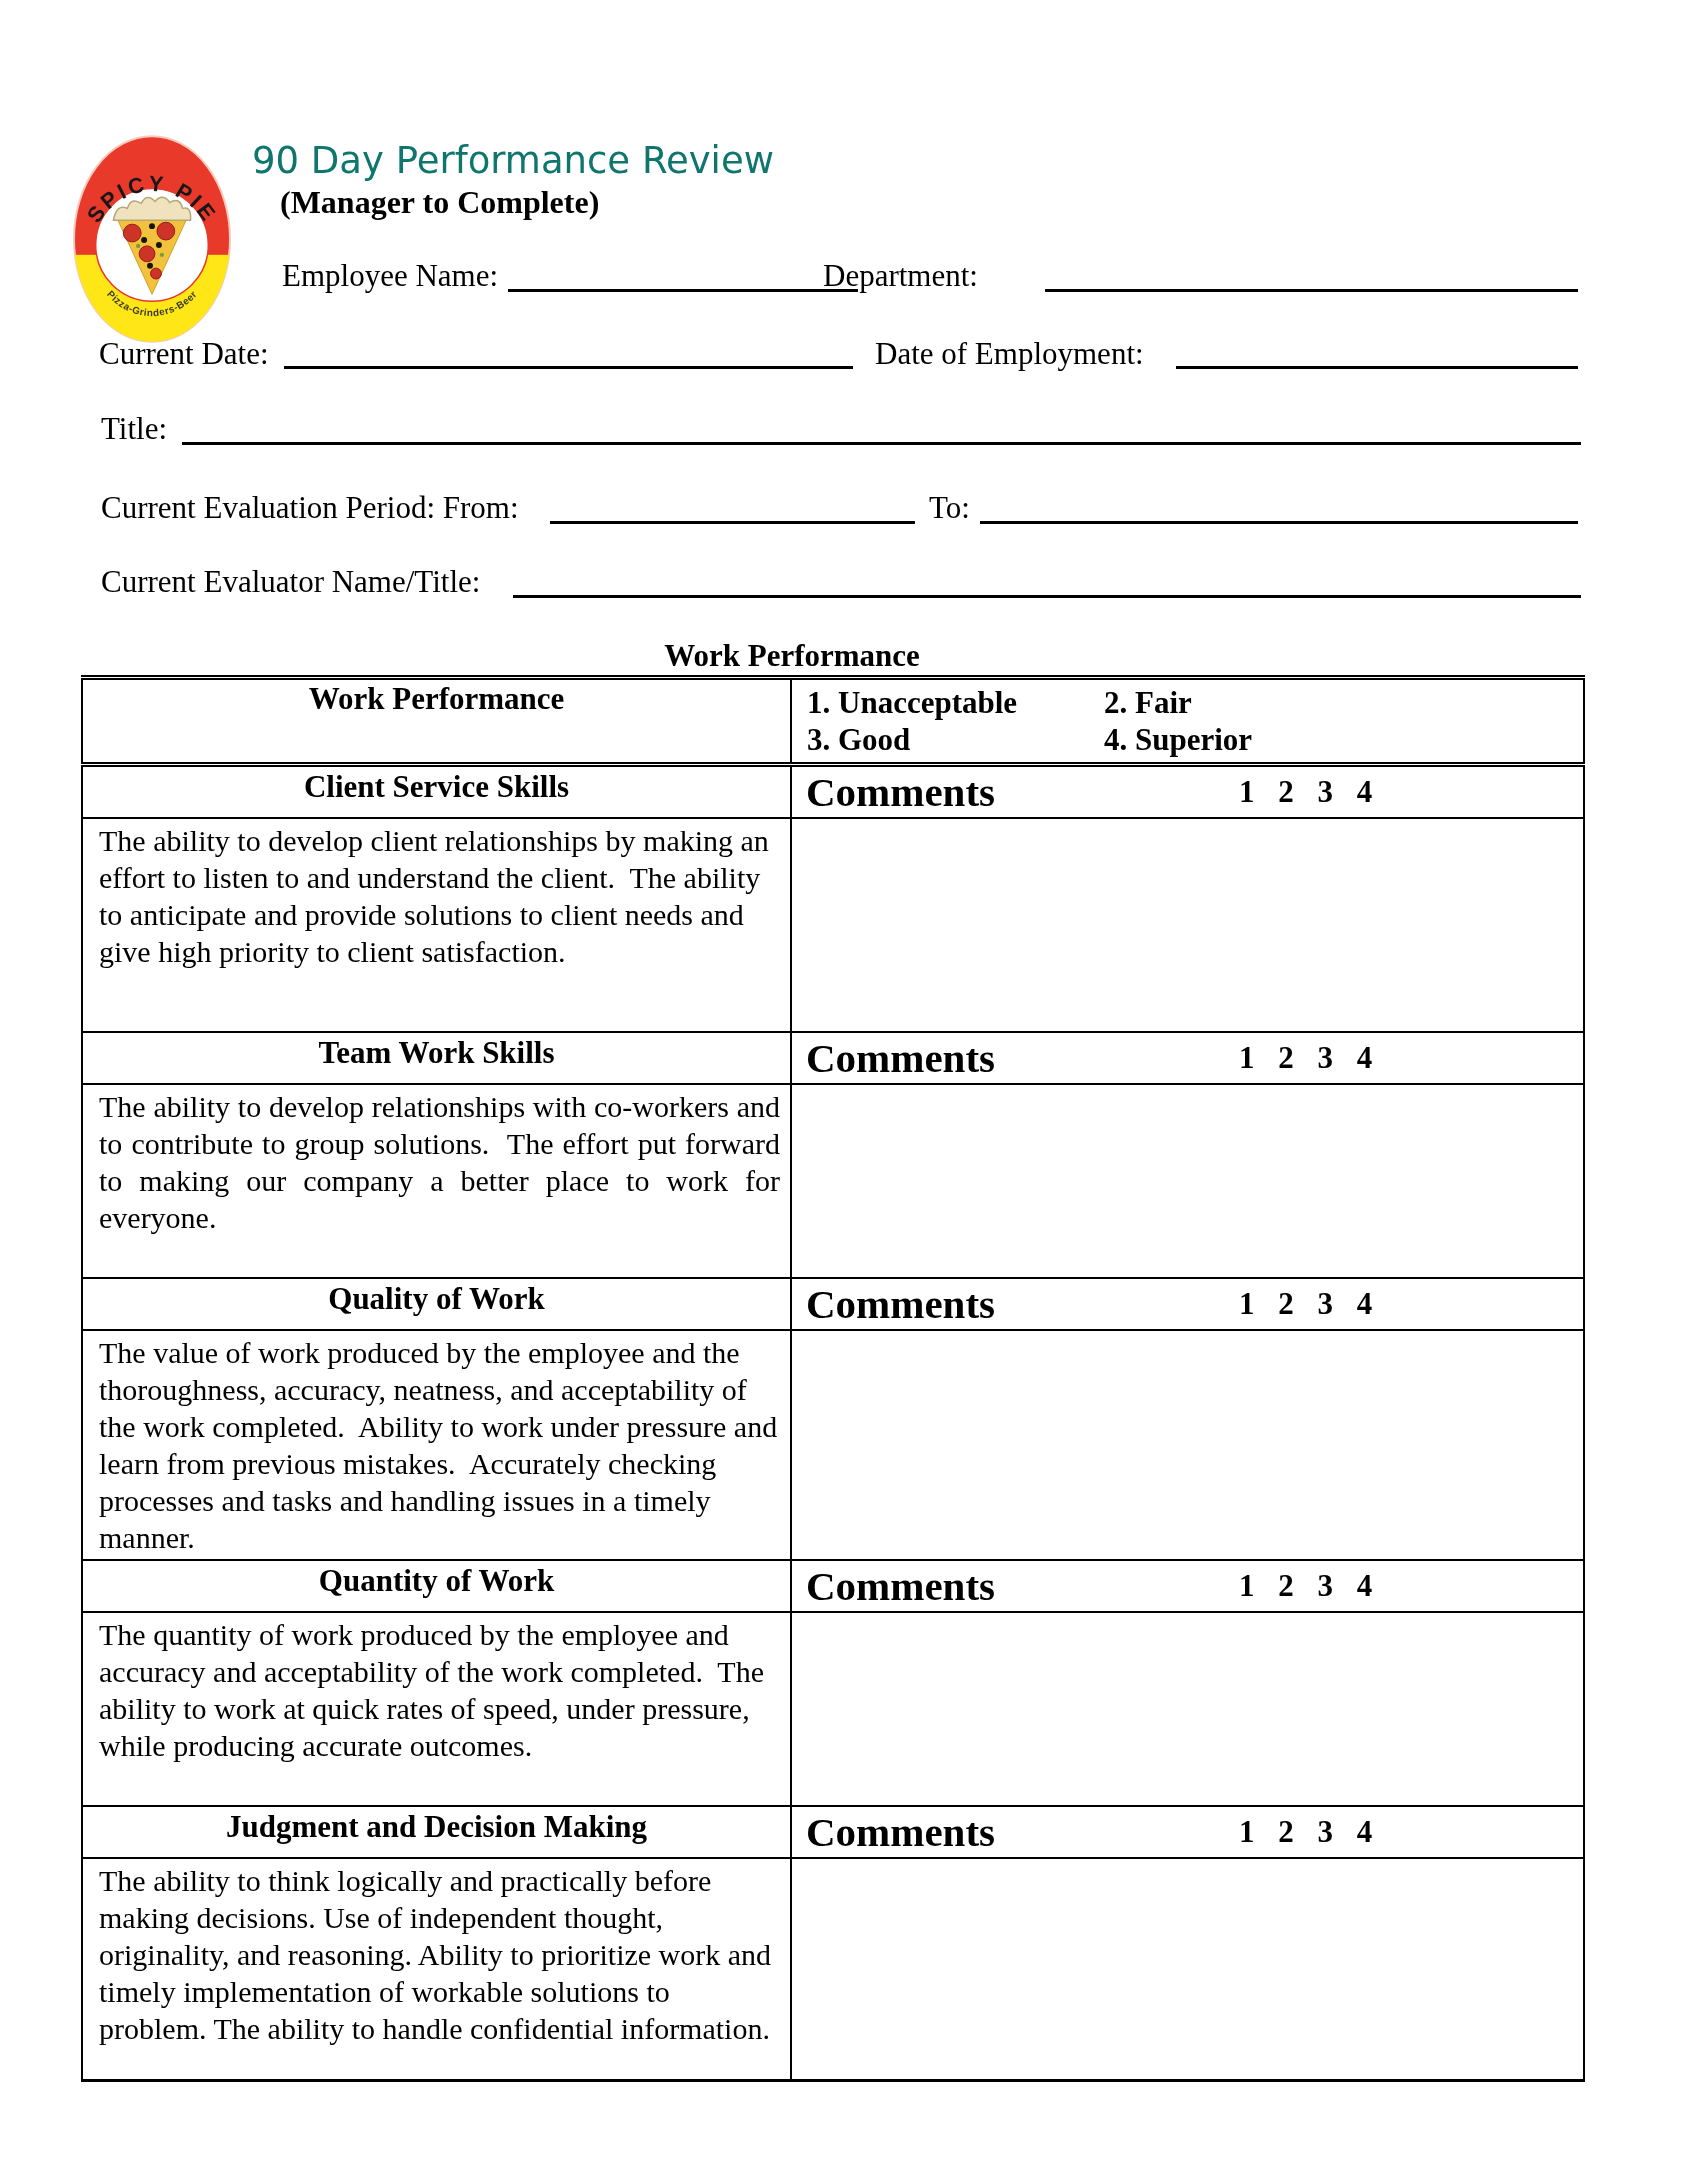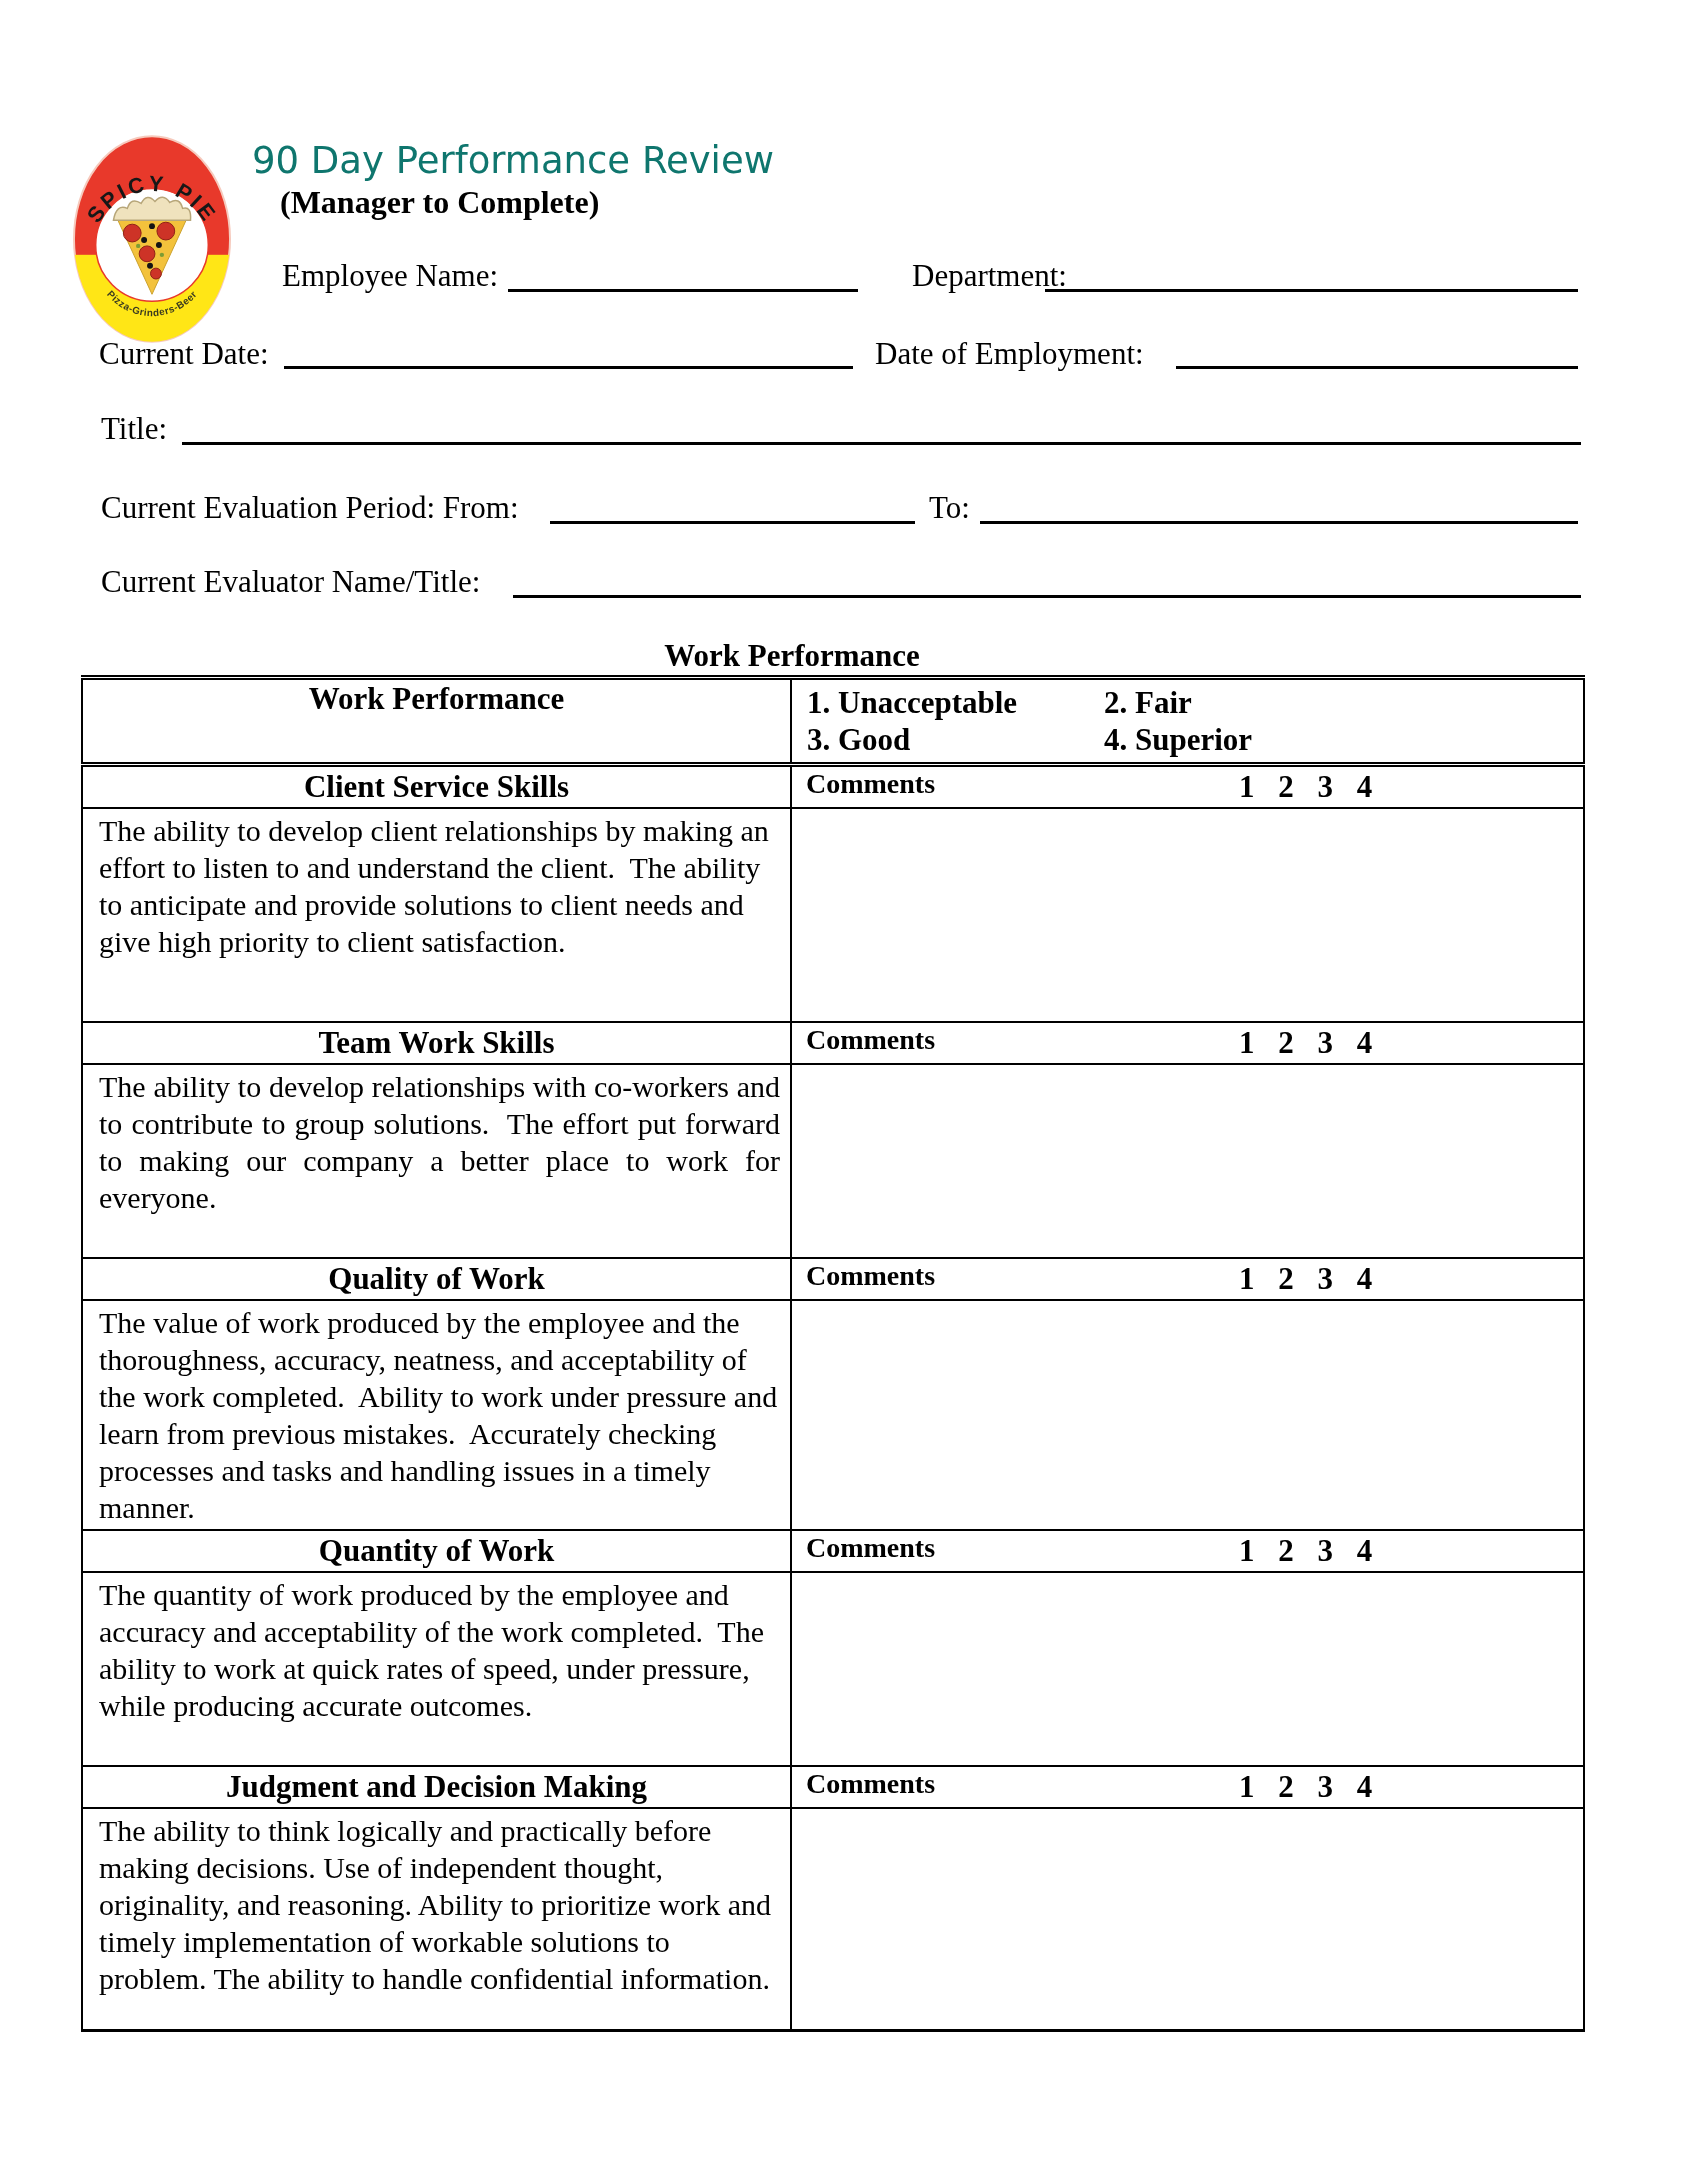--- a/index.html
+++ b/index.html
@@ -20,21 +20,21 @@
 
   
   table.wp{border-collapse:collapse;table-layout:fixed;width:1502px;}
   table.wp td{border:2px solid #000;vertical-align:top;}
   table.wp tr.scale-row td{border-top:5px double #000;border-bottom:5px double #000;}
   table.wp tr.last td{border-bottom:3px solid #000;}
   td.head-left{font-size:31px;font-weight:bold;text-align:center;vertical-align:middle;}
   .scale-grid{display:grid;grid-template-columns:297px 1fr;font-size:31px;font-weight:bold;line-height:37px;padding:3px 4px 3px 14px;}
   td.sec-title{font-size:31px;font-weight:bold;text-align:center;vertical-align:middle;padding:2px 6px;}
   td.sec-head-right{position:relative;vertical-align:middle;}
-  .comments-label{font-size:28px;font-weight:bold;padding-left:13px;}
+  .comments-label{font-size:41px;font-weight:bold;padding-left:13px;}
   .ratings{position:absolute;left:447px;top:50%;transform:translateY(-50%);font-size:31px;font-weight:bold;word-spacing:16px;white-space:nowrap;}
   td.sec-desc{font-size:30px;line-height:37px;padding:3px 10px 3px 16px;white-space:pre-wrap;}
   td.sec-desc.justify{text-align:justify;}
   td.comments-area{background:#fff;}
 </style>
 </head>
 <body>
 
 <div class="page">
 
@@ -71,21 +71,21 @@
         <textPath href="#arcBottom" startOffset="50%" text-anchor="middle">Pizza-Grinders-Beer</textPath>
       </text>
     </svg>
   </div>
 
   <div class="abs doc-title" style="left:252px;top:139px;">90 Day Performance Review</div>
   <div class="abs doc-subtitle" style="left:280px;top:184px;">(Manager to Complete)</div>
 
   <div class="abs flabel" style="left:282px;top:258px;">Employee Name:</div>
   <div class="abs fline" style="left:508px;top:289px;width:350px;"></div>
-  <div class="abs flabel" style="left:912px;top:258px;">Department:</div>
+  <div class="abs flabel" style="left:823px;top:258px;">Department:</div>
   <div class="abs fline" style="left:1045px;top:289px;width:533px;"></div>
 
   <div class="abs flabel" style="left:99px;top:336px;">Current Date:</div>
   <div class="abs fline" style="left:284px;top:366px;width:569px;"></div>
   <div class="abs flabel" style="left:875px;top:336px;">Date of Employment:</div>
   <div class="abs fline" style="left:1176px;top:366px;width:402px;"></div>
 
   <div class="abs flabel" style="left:101px;top:411px;">Title:</div>
   <div class="abs fline" style="left:182px;top:442px;width:1399px;"></div>
 

